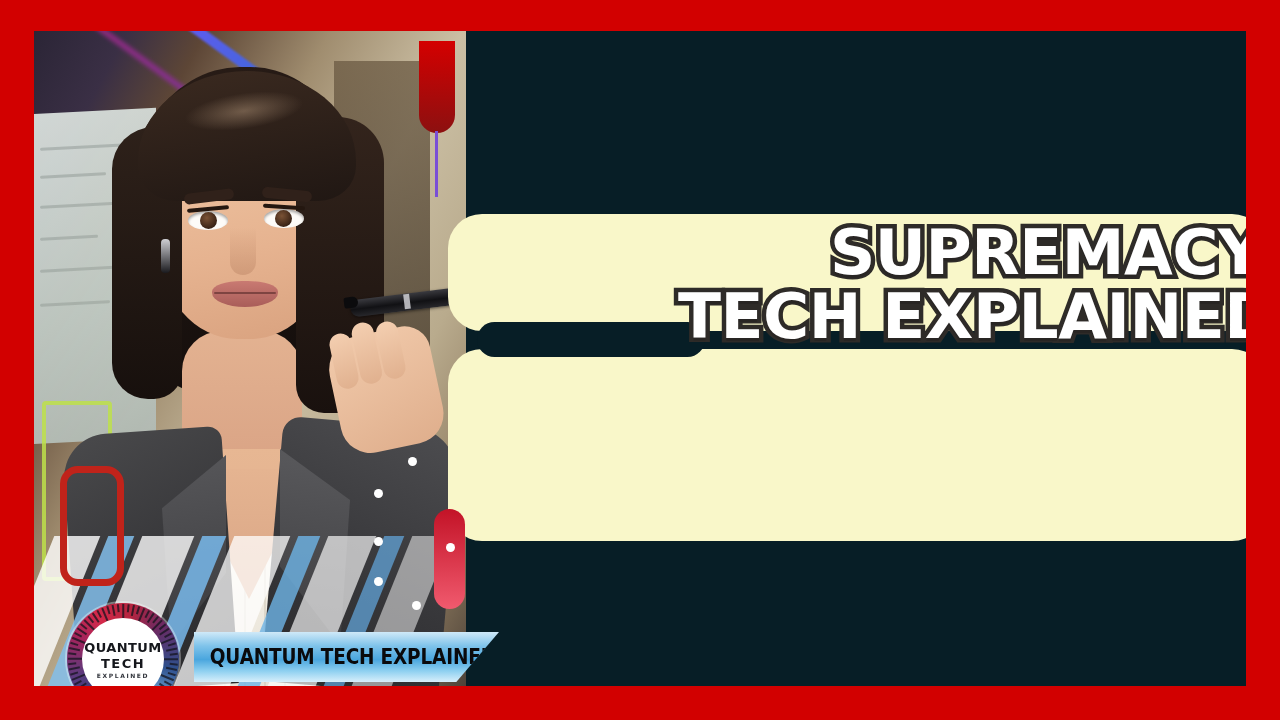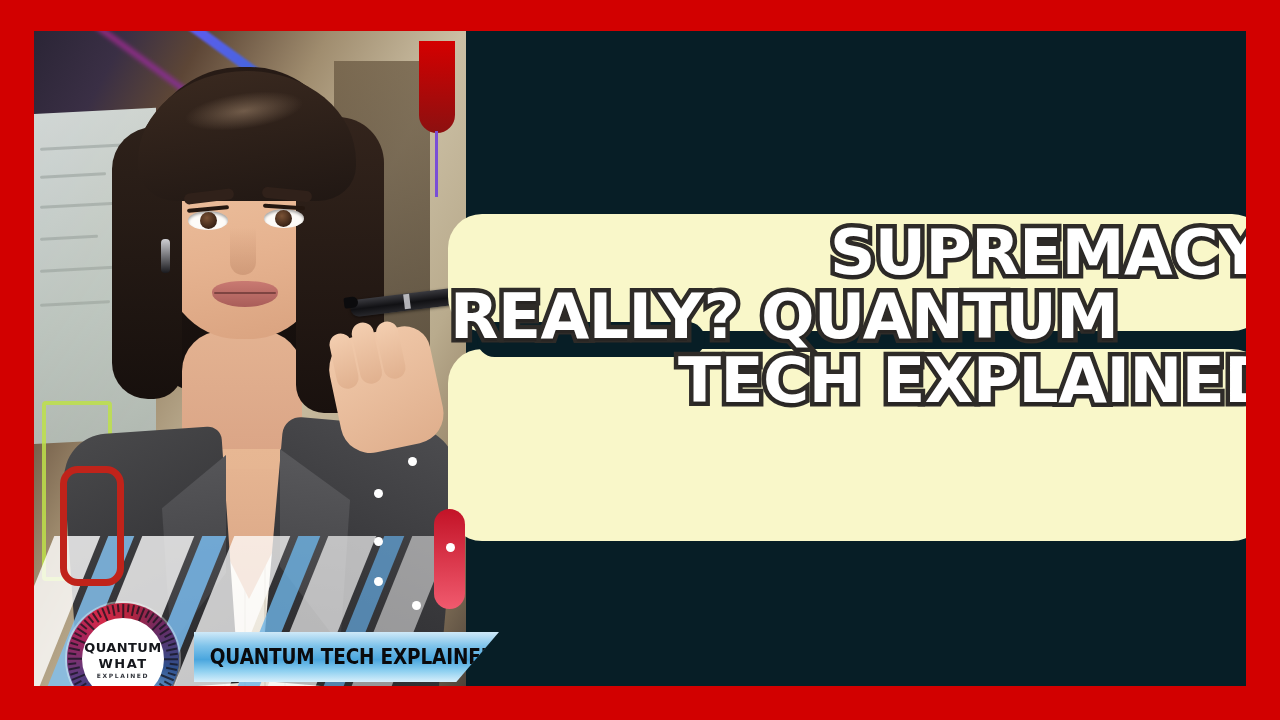--- a/index.html
+++ b/index.html
@@ -506,21 +506,20 @@
     <div class="dot" style="left:412px;top:512px;"></div>
     <div class="dot" style="left:378px;top:570px;"></div>
     <div class="rect-outline"></div>
 
     <div class="title-top"></div>
     <div class="title-bot"></div>
     <div class="notch"></div>
 
     <div class="title-text">
       <span class="title-line l2">SUPREMACY,</span>
-      <span class="title-line l3">REALLY? QUANTUM</span>
       <span class="title-line l4">TECH EXPLAINED</span>
     </div>
 
     <div class="badge">
       <div class="badge-ring" id="ringTicks">
           <div class="tick" style="height: 15px; transform: translateX(-50%) rotate(0deg);"></div>
           <div class="tick" style="height: 8px; transform: translateX(-50%) rotate(5.625deg);"></div>
           <div class="tick" style="height: 11px; transform: translateX(-50%) rotate(11.25deg);"></div>
           <div class="tick" style="height: 8px; transform: translateX(-50%) rotate(16.875deg);"></div>
           <div class="tick" style="height: 15px; transform: translateX(-50%) rotate(22.5deg);"></div>
@@ -560,21 +559,21 @@
           <div class="tick" style="height: 8px; transform: translateX(-50%) rotate(320.625deg);"></div>
           <div class="tick" style="height: 11px; transform: translateX(-50%) rotate(326.25deg);"></div>
           <div class="tick" style="height: 8px; transform: translateX(-50%) rotate(331.875deg);"></div>
           <div class="tick" style="height: 15px; transform: translateX(-50%) rotate(337.5deg);"></div>
           <div class="tick" style="height: 8px; transform: translateX(-50%) rotate(343.125deg);"></div>
           <div class="tick" style="height: 11px; transform: translateX(-50%) rotate(348.75deg);"></div>
           <div class="tick" style="height: 8px; transform: translateX(-50%) rotate(354.375deg);"></div>
         </div>
       <div class="badge-core">
         <span class="badge-l1">QUANTUM</span>
-        <span class="badge-l2">WHAT</span>
+        <span class="badge-l2">TECH</span>
         <span class="badge-l3">EXPLAINED</span>
       </div>
     </div>
 
     <div class="banner">
       <span class="banner-text">QUANTUM TECH EXPLAINED</span>
     </div>
 
   </div>
 </div>

